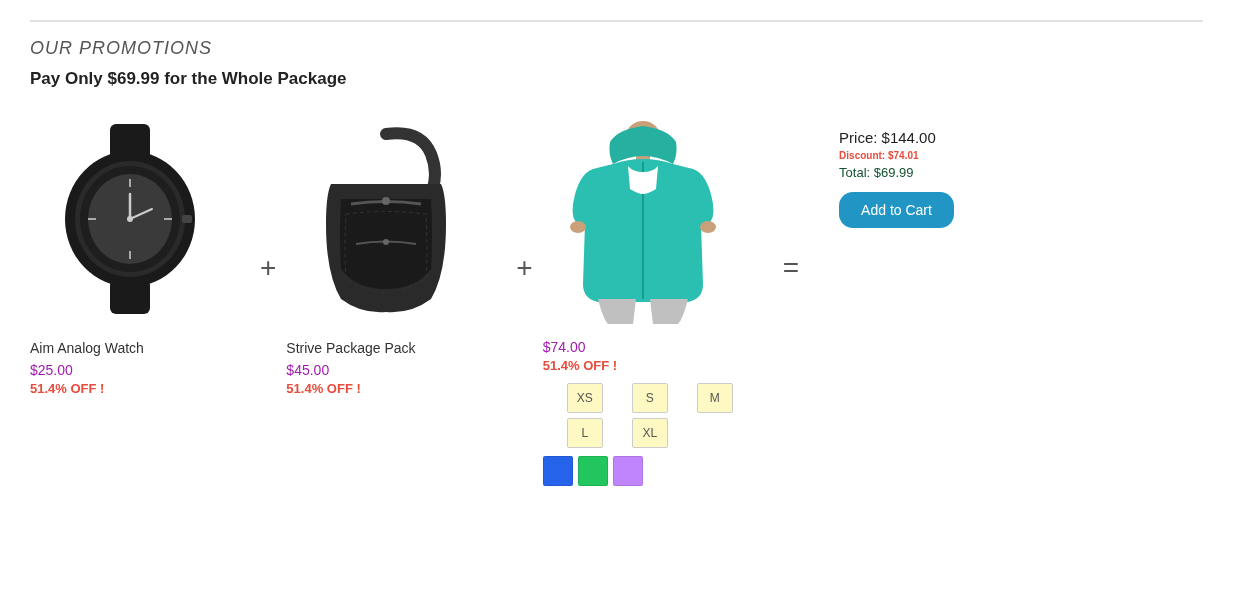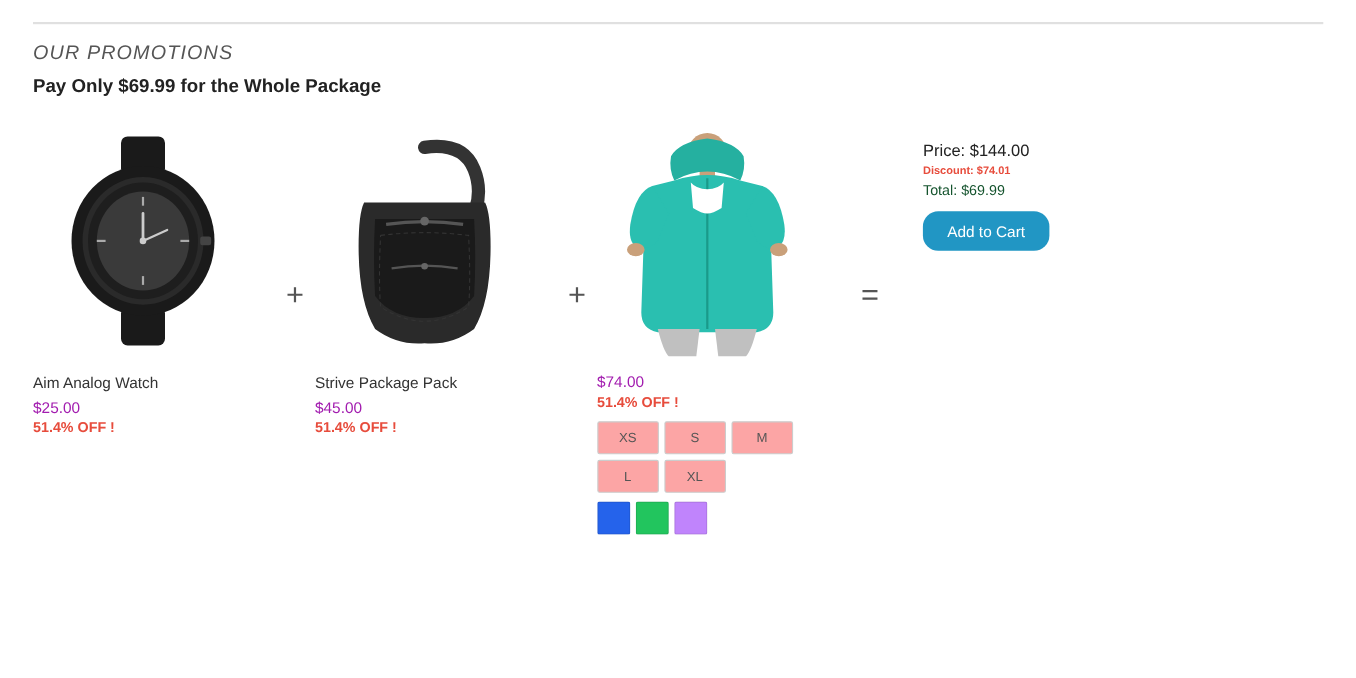--- a/index.html
+++ b/index.html
@@ -126,27 +126,28 @@
     
     .size-options {
       display: flex;
       flex-wrap: wrap;
       gap: 5px;
       margin-top: 10px;
       width: 200px;
     }
     .size-btn {
       border: 1px solid #ccc;
-      background: #fca5a5;
+      background: #fef9c3;
       color: #555;
       font-size: 12px;
-      width: 56px;
+      width: 36px;
       height: 30px;
       cursor: pointer;
       border-radius: 2px;
+      margin-left: 24px;
     }
     .color-options {
       display: flex;
       gap: 5px;
       margin-top: 8px;
     }
     .color-swatch {
       width: 30px;
       height: 30px;
       border-radius: 2px;

